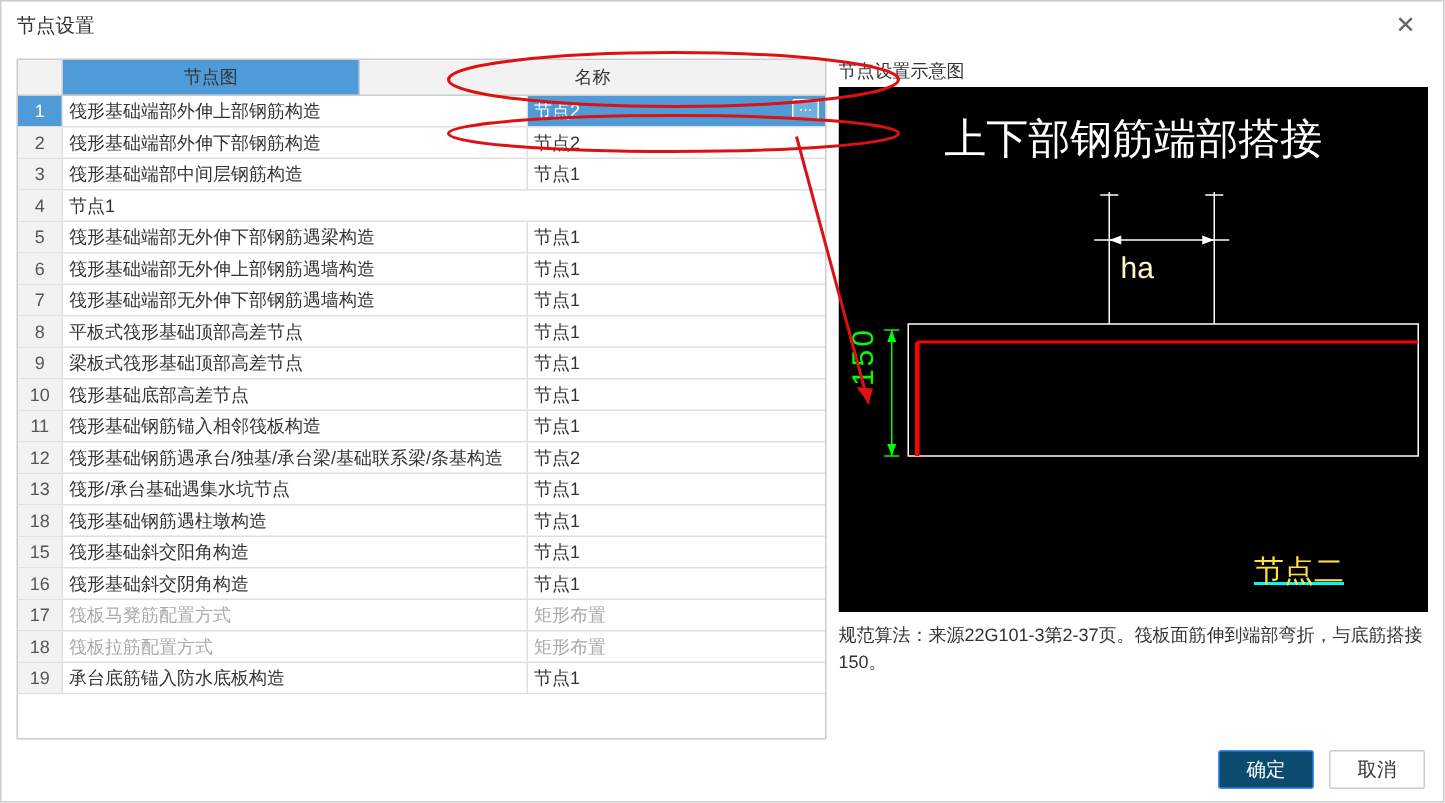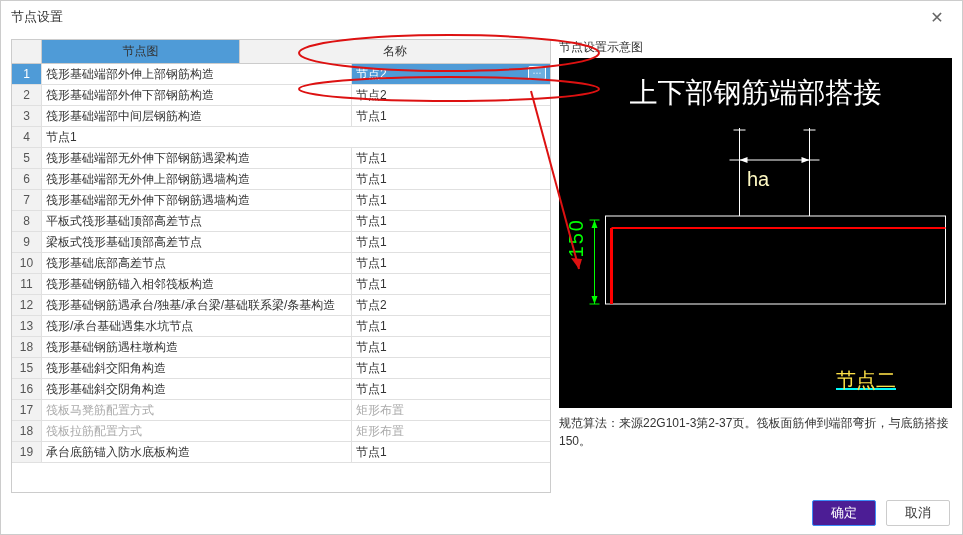--- a/index.html
+++ b/index.html
@@ -29,21 +29,21 @@
   .right{flex:1;margin-left:8px;overflow:hidden}
   .right .lbl{font-size:12px;color:#333;margin-bottom:2px}
   .diag{width:100%;height:350px;background:#000;position:relative;margin-bottom:6px}
   .dtitle{position:absolute;top:16px;left:0;right:0;text-align:center;color:#fff;font-size:28px;font-family:SimSun,serif}
   .dnode{position:absolute;bottom:14px;right:56px;color:#fde047;font-size:20px;font-family:SimSun,serif;text-decoration:underline;text-decoration-color:#03f9f9}
   .v150{position:absolute;left:6px;top:160px;color:#0f0;font-size:20px;writing-mode:vertical-rl;transform:rotate(180deg);letter-spacing:2px}
   .tha{position:absolute;top:110px;left:188px;color:#fef9c3;font-size:20px}
   .note{font-size:12px;color:#333;line-height:1.5}
   .footer{position:absolute;bottom:8px;right:12px;display:flex;gap:10px}
   .btn{width:64px;height:26px;display:flex;align-items:center;justify-content:center;font-size:13px;border-radius:2px;cursor:pointer;border:1px solid #ccc;background:#fff;color:#333}
-  .btn.pri{background:#4c1d95;border-color:#3d8ef7;color:#fff}
+  .btn.pri{background:#0c4a6e;border-color:#3d8ef7;color:#fff}
   .anno{position:absolute;left:0;top:0;pointer-events:none;z-index:50}
 </style>
 </head>
 <body>
 <div class="dialog">
   <svg class="anno" width="963" height="535">
     <ellipse cx="448" cy="52" rx="150" ry="18" fill="none" stroke="#d11" stroke-width="2"></ellipse>
     <ellipse cx="448" cy="88" rx="150" ry="12" fill="none" stroke="#d11" stroke-width="2"></ellipse>
     <line x1="530" y1="90" x2="578" y2="268" stroke="#d11" stroke-width="2"></line>
     <polygon points="578,268 570,257 581,258" fill="#d11"></polygon>

